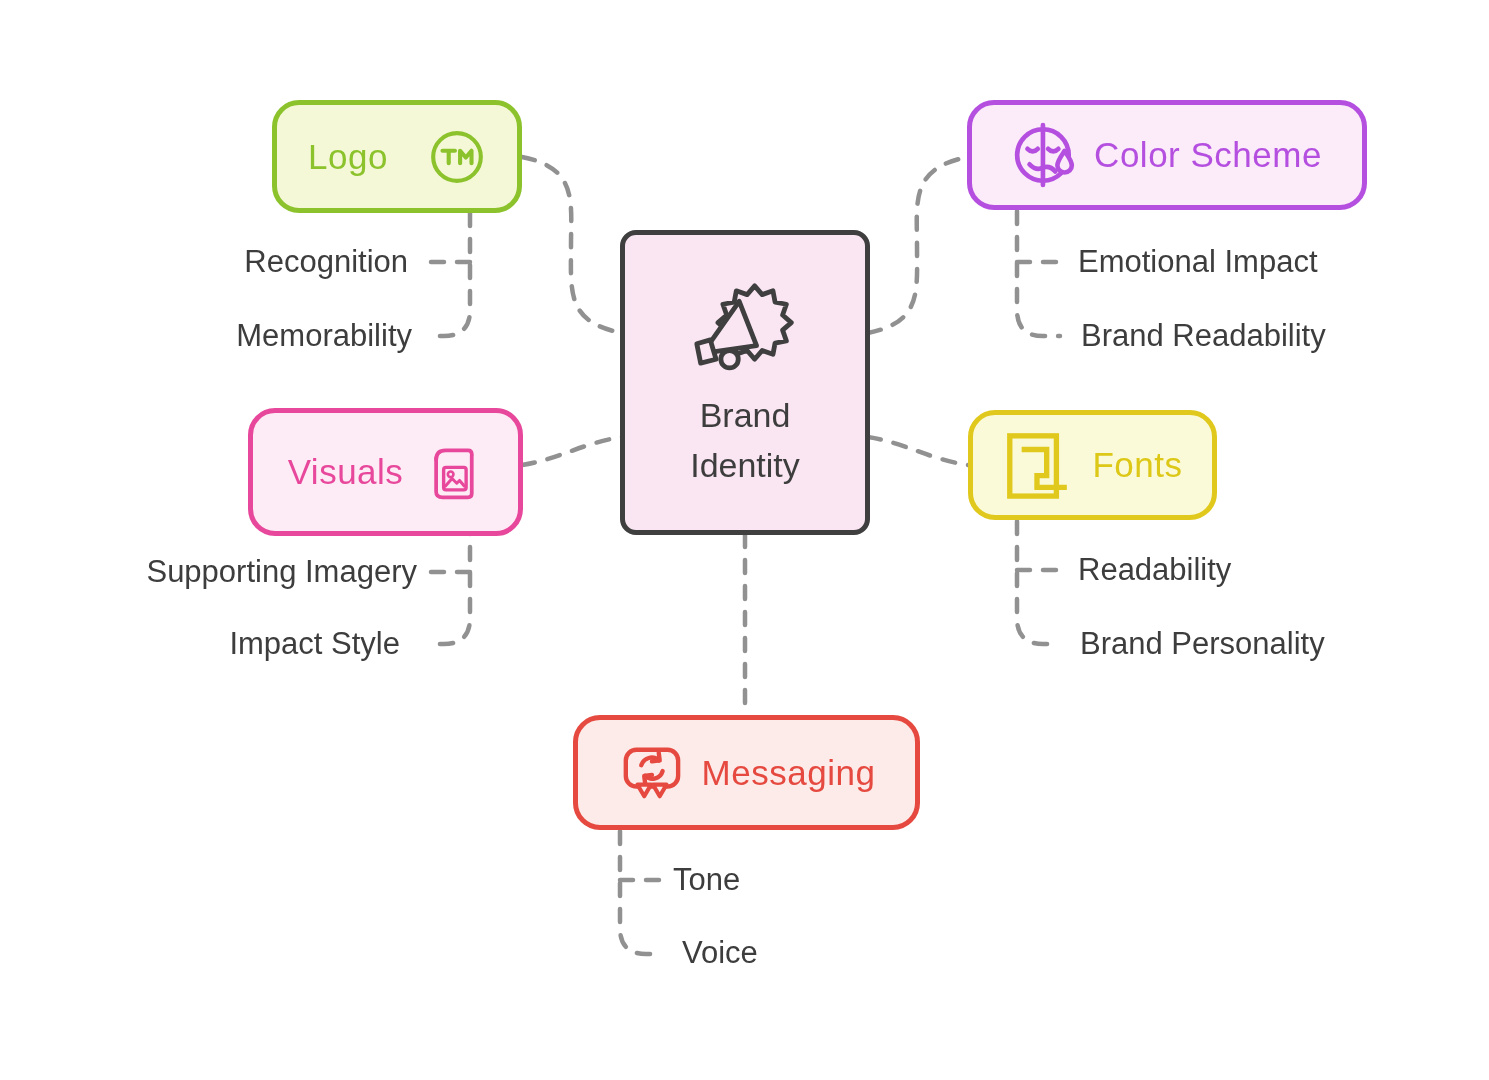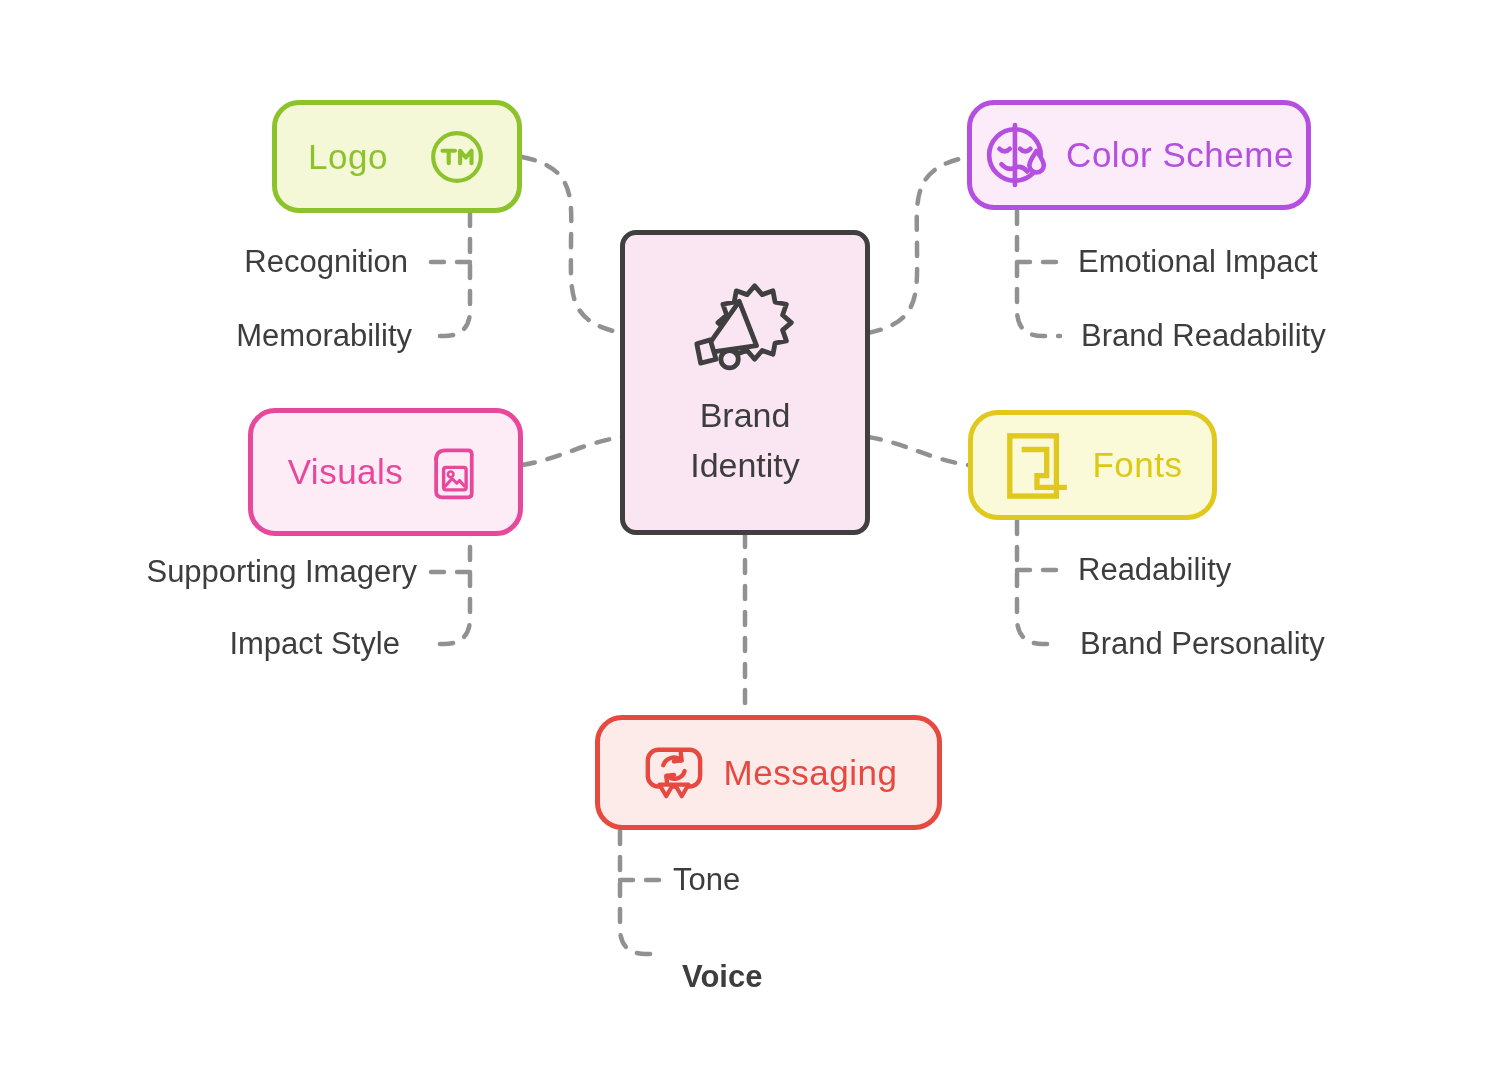--- a/index.html
+++ b/index.html
@@ -10,24 +10,24 @@
   svg.connectors{position:absolute;left:0;top:0;z-index:0;}
   .connectors path{fill:none;stroke:#919191;stroke-width:4.5;stroke-linecap:round;stroke-dasharray:13 13;}
 
   .card{position:absolute;z-index:2;display:flex;align-items:center;justify-content:center;
         box-sizing:border-box;border:5px solid;border-radius:27px;}
   .card .lbl{font-weight:500;font-size:35px;letter-spacing:.5px;white-space:nowrap;}
   .icon{display:flex;align-items:center;justify-content:center;flex:0 0 auto;}
 
   
   .card-logo{left:272px;top:100px;width:250px;height:113px;background:#f5f8d7;border-color:#8cc32c;color:#8cc32c;gap:40px;}
-  .card-colorscheme{left:967px;top:100px;width:344px;height:110px;background:#fcebf9;border-color:#b44fe0;color:#b44fe0;gap:16px;}
+  .card-colorscheme{left:967px;top:100px;width:400px;height:110px;background:#fcebf9;border-color:#b44fe0;color:#b44fe0;gap:16px;}
   .card-visuals{left:248px;top:408px;width:275px;height:128px;background:#fdebf6;border-color:#e8489b;color:#e8489b;gap:20px;}
-  .card-fonts{left:968px;top:410px;width:249px;height:110px;background:#fafad8;border-color:#e0c91c;color:#ddc717;gap:22px;border-radius:30px;}
-  .card-messaging{left:573px;top:715px;width:347px;height:115px;background:#fcebe8;border-color:#e5493f;color:#e5493f;gap:18px;margin-left:22px;}
+  .card-fonts{left:968px;top:410px;width:249px;height:110px;background:#fafad8;border-color:#e0c91c;color:#ddc717;gap:22px;}
+  .card-messaging{left:573px;top:715px;width:347px;height:115px;background:#fcebe8;border-color:#e5493f;color:#e5493f;gap:18px;}
 
   
   .card-center{left:620px;top:230px;width:250px;height:305px;background:#fae6f3;border-color:#3f3f3f;
                border-radius:16px;flex-direction:column;gap:16px;color:#3d3d3d;}
   .card-center .lines{text-align:center;font-size:34px;line-height:50px;font-weight:500;color:#3d3d3d;}
 
   
   .sub{position:absolute;z-index:1;transform:translateY(-50%);font-size:31px;font-weight:500;
        color:#3d3d3d;white-space:nowrap;}
 </style>
@@ -144,15 +144,15 @@
   <div class="sub" style="left:1078px;top:262px;">Emotional Impact</div>
   <div class="sub" style="left:1081px;top:336px;">Brand Readability</div>
 
   <div class="sub" style="right:1072px;top:572px;">Supporting Imagery</div>
   <div class="sub" style="right:1089px;top:644px;">Impact Style</div>
 
   <div class="sub" style="left:1078px;top:570px;">Readability</div>
   <div class="sub" style="left:1080px;top:644px;">Brand Personality</div>
 
   <div class="sub" style="left:673px;top:880px;">Tone</div>
-  <div class="sub" style="left:682px;top:977px;font-weight:bold;">Voice</div>
+  <div class="sub" style="left:682px;top:953px;">Voice</div>
 
 </div>
 
 </body></html>

